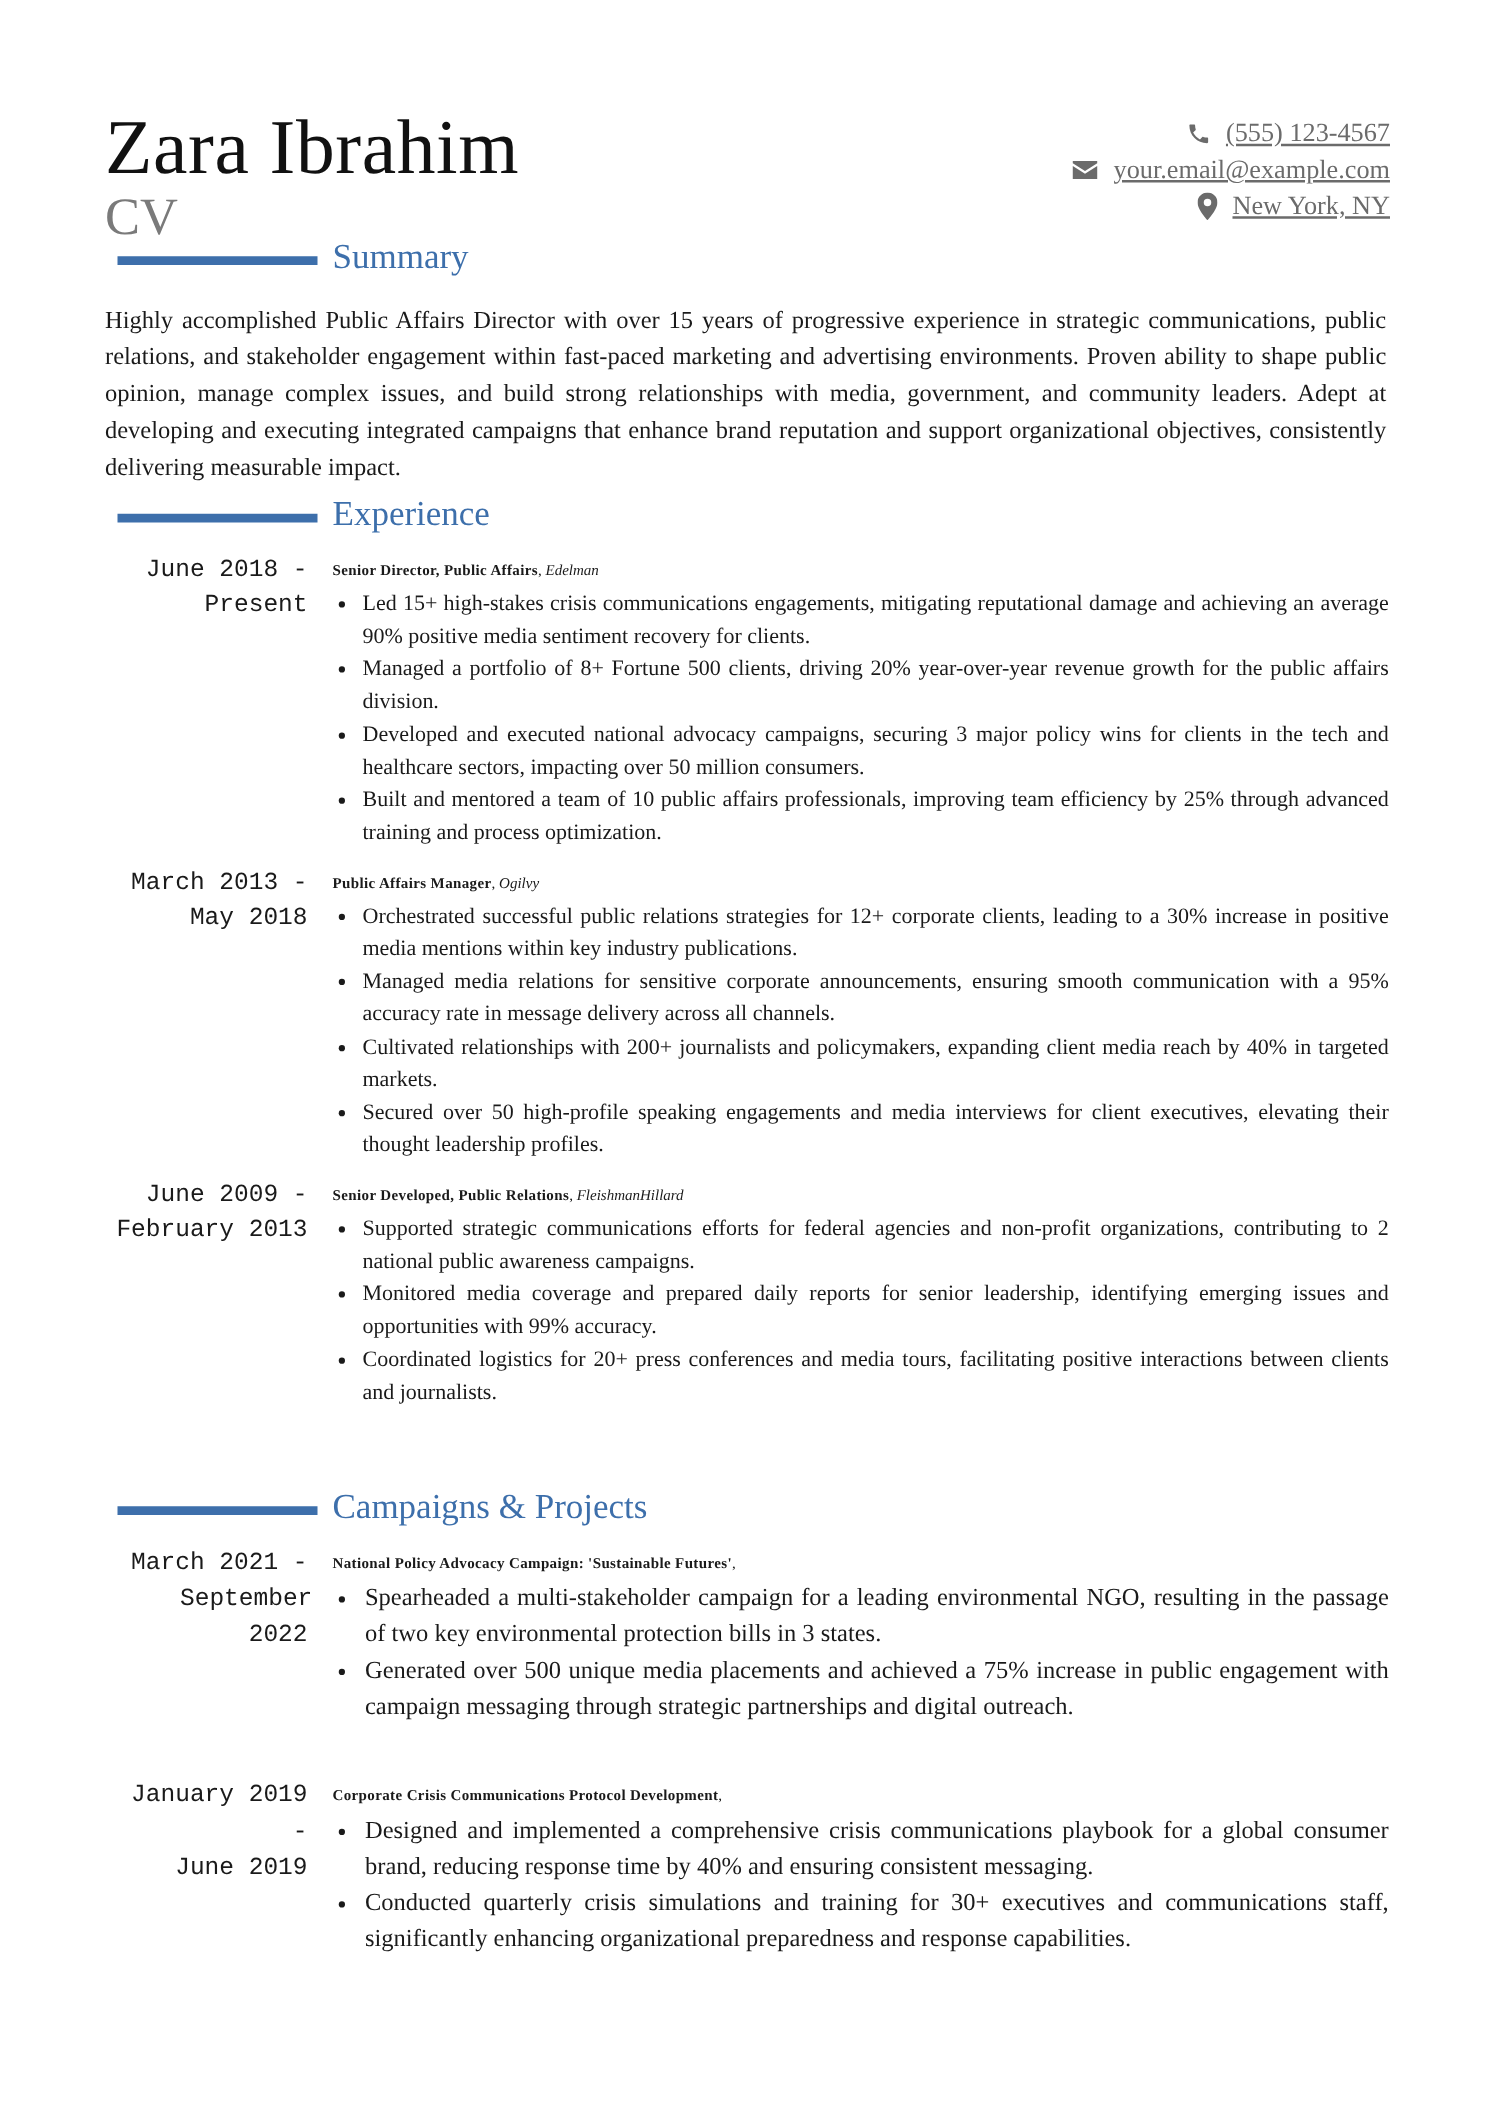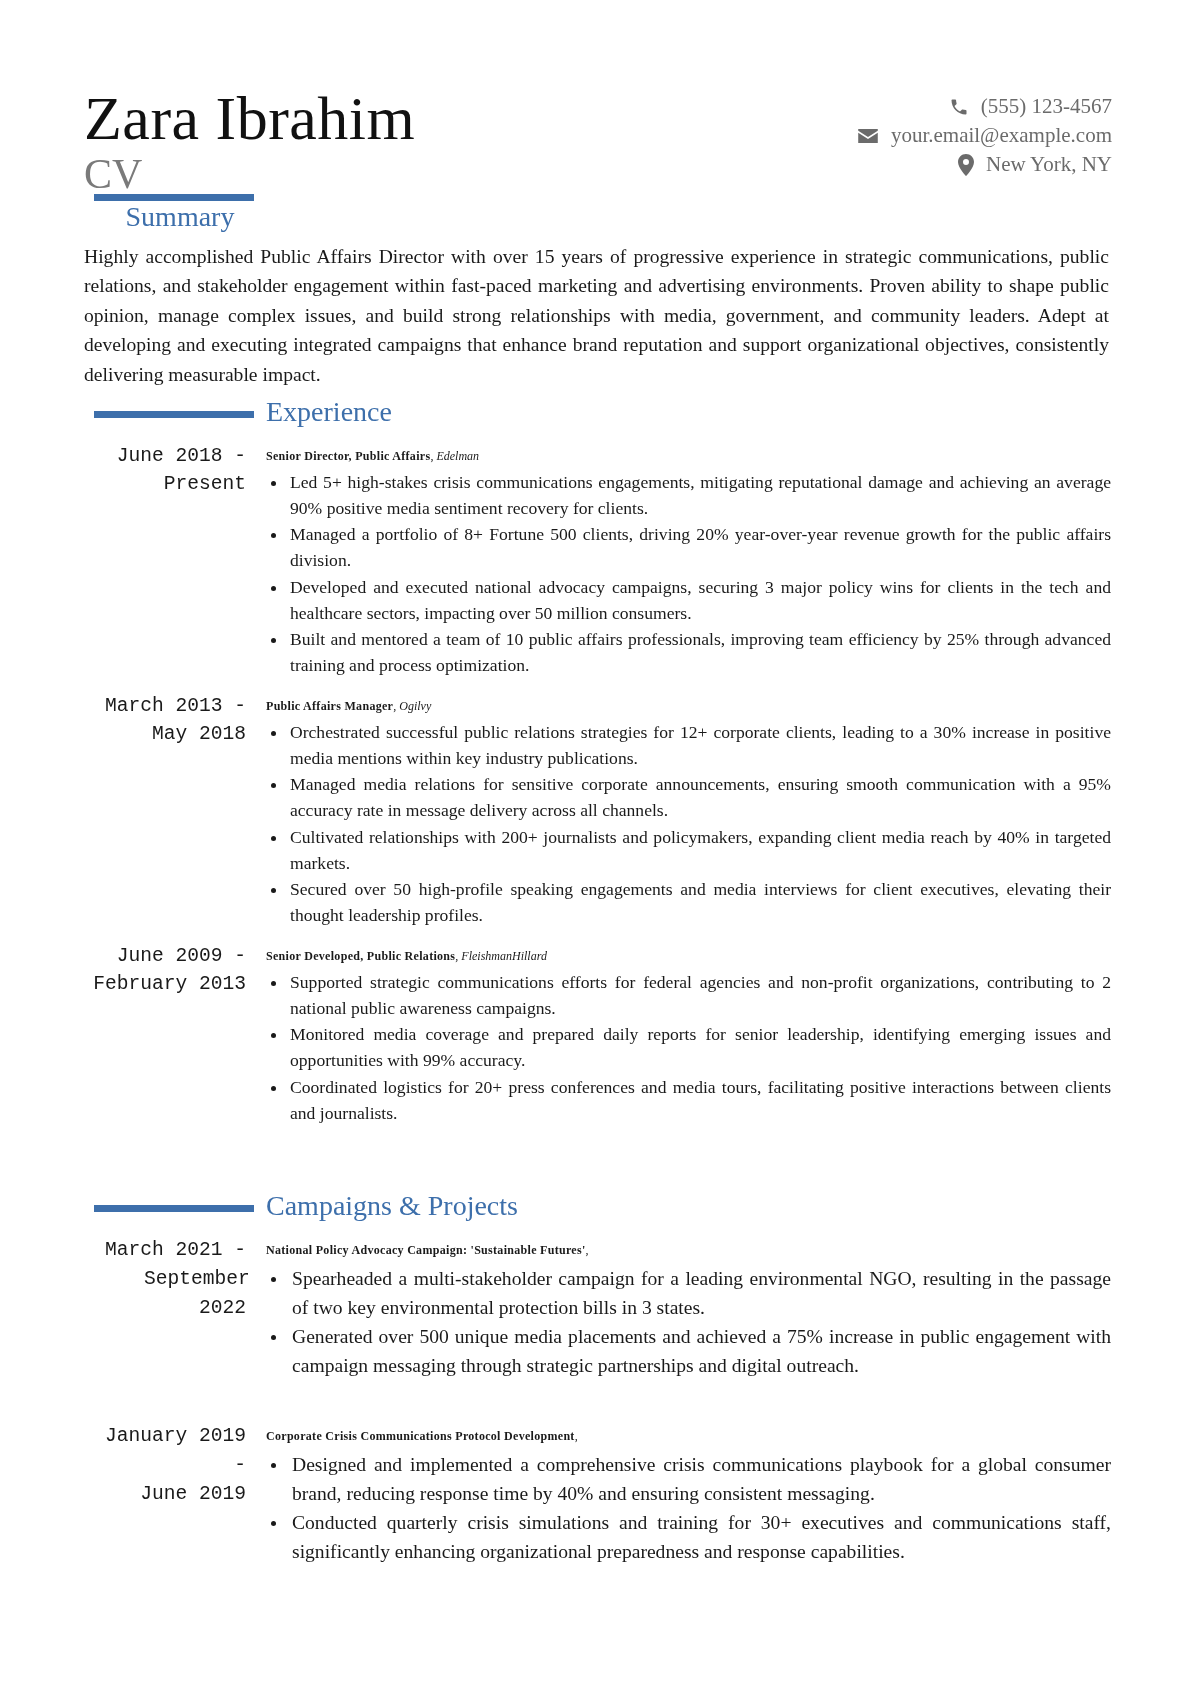--- a/index.html
+++ b/index.html
@@ -18,21 +18,21 @@
     font-size: 62px; line-height: 72px; color: #111; letter-spacing: 0.5px;
   }
   .subtitle {
     position: absolute; left: 84px; top: 110px;
     font-family: "Liberation Serif", serif;
     font-size: 42px; line-height: 48px; color: #7a7a7a;
   }
   .contact {
     position: absolute; right: 78px; top: 52px;
     font-family: "Liberation Serif", serif;
-    font-size: 21px; color: #6b6b6b; text-align: center;
+    font-size: 21px; color: #6b6b6b; text-align: center; text-decoration: underline;
   }
   .contact-row { display: flex; justify-content: flex-end; align-items: center; height: 29px; }
   .contact-row svg { margin-right: 12px; fill: #6b6b6b; }
 
   .section-head { position: absolute; left: 94px; display: flex; align-items: center; }
   .section-bar { width: 160px; height: 7px; background: #3d6fab; margin-right: 12px; margin-top: 4px; }
   .section-title {
     font-family: "Liberation Serif", serif;
     font-size: 28px; color: #3d6fab; line-height: 32px;
   }
@@ -92,40 +92,40 @@
       <span>your.email@example.com</span>
     </div>
     <div class="contact-row">
       <svg width="16" height="22" viewBox="0 0 16 22">
           <path d="M8 0C3.6 0 0 3.5 0 7.9 0 13.8 8 22 8 22s8-8.2 8-14.1C16 3.5 12.4 0 8 0zm0 11a3 3 0 1 1 0-6 3 3 0 0 1 0 6z"></path>
         </svg>
       <span>New York, NY</span>
     </div>
   </div>
 
-  <div class="section-head" style="top:150px;flex-direction:column;">
+  <div class="section-head" style="top:150px;">
     <div class="section-bar"></div>
     <div class="section-title">Summary</div>
   </div>
   <div class="summary">Highly accomplished Public Affairs Director with over 15 years of progressive experience in strategic communications, public relations, and stakeholder engagement within fast-paced marketing and advertising environments. Proven ability to shape public opinion, manage complex issues, and build strong relationships with media, government, and community leaders. Adept at developing and executing integrated campaigns that enhance brand reputation and support organizational objectives, consistently delivering measurable impact.</div>
 
   <div class="section-head" style="top:356px;justify-content:center;">
     <div class="section-bar"></div>
     <div class="section-title">Experience</div>
   </div>
 
   <div class="entry" style="top:402px;">
     <div class="entry-date">
       <div>June 2018 -</div>
       <div>Present</div>
     </div>
     <div class="entry-body">
       <div class="entry-title"><span class="role">Senior Director, Public Affairs</span><span>, </span><span class="org">Edelman</span></div>
       <ul class="bullets">
-        <li>Led 5+ high-stakes crisis communications engagements, mitigating reputational damage and achieving an average 90% positive media sentiment recovery for clients.</li>
+        <li>Led 15+ high-stakes crisis communications engagements, mitigating reputational damage and achieving an average 90% positive media sentiment recovery for clients.</li>
         <li>Managed a portfolio of 8+ Fortune 500 clients, driving 20% year-over-year revenue growth for the public affairs division.</li>
         <li>Developed and executed national advocacy campaigns, securing 3 major policy wins for clients in the tech and healthcare sectors, impacting over 50 million consumers.</li>
         <li>Built and mentored a team of 10 public affairs professionals, improving team efficiency by 25% through advanced training and process optimization.</li>
       </ul>
     </div>
   </div>
 
   <div class="entry" style="top:652px;">
     <div class="entry-date">
       <div>March 2013 -</div>

